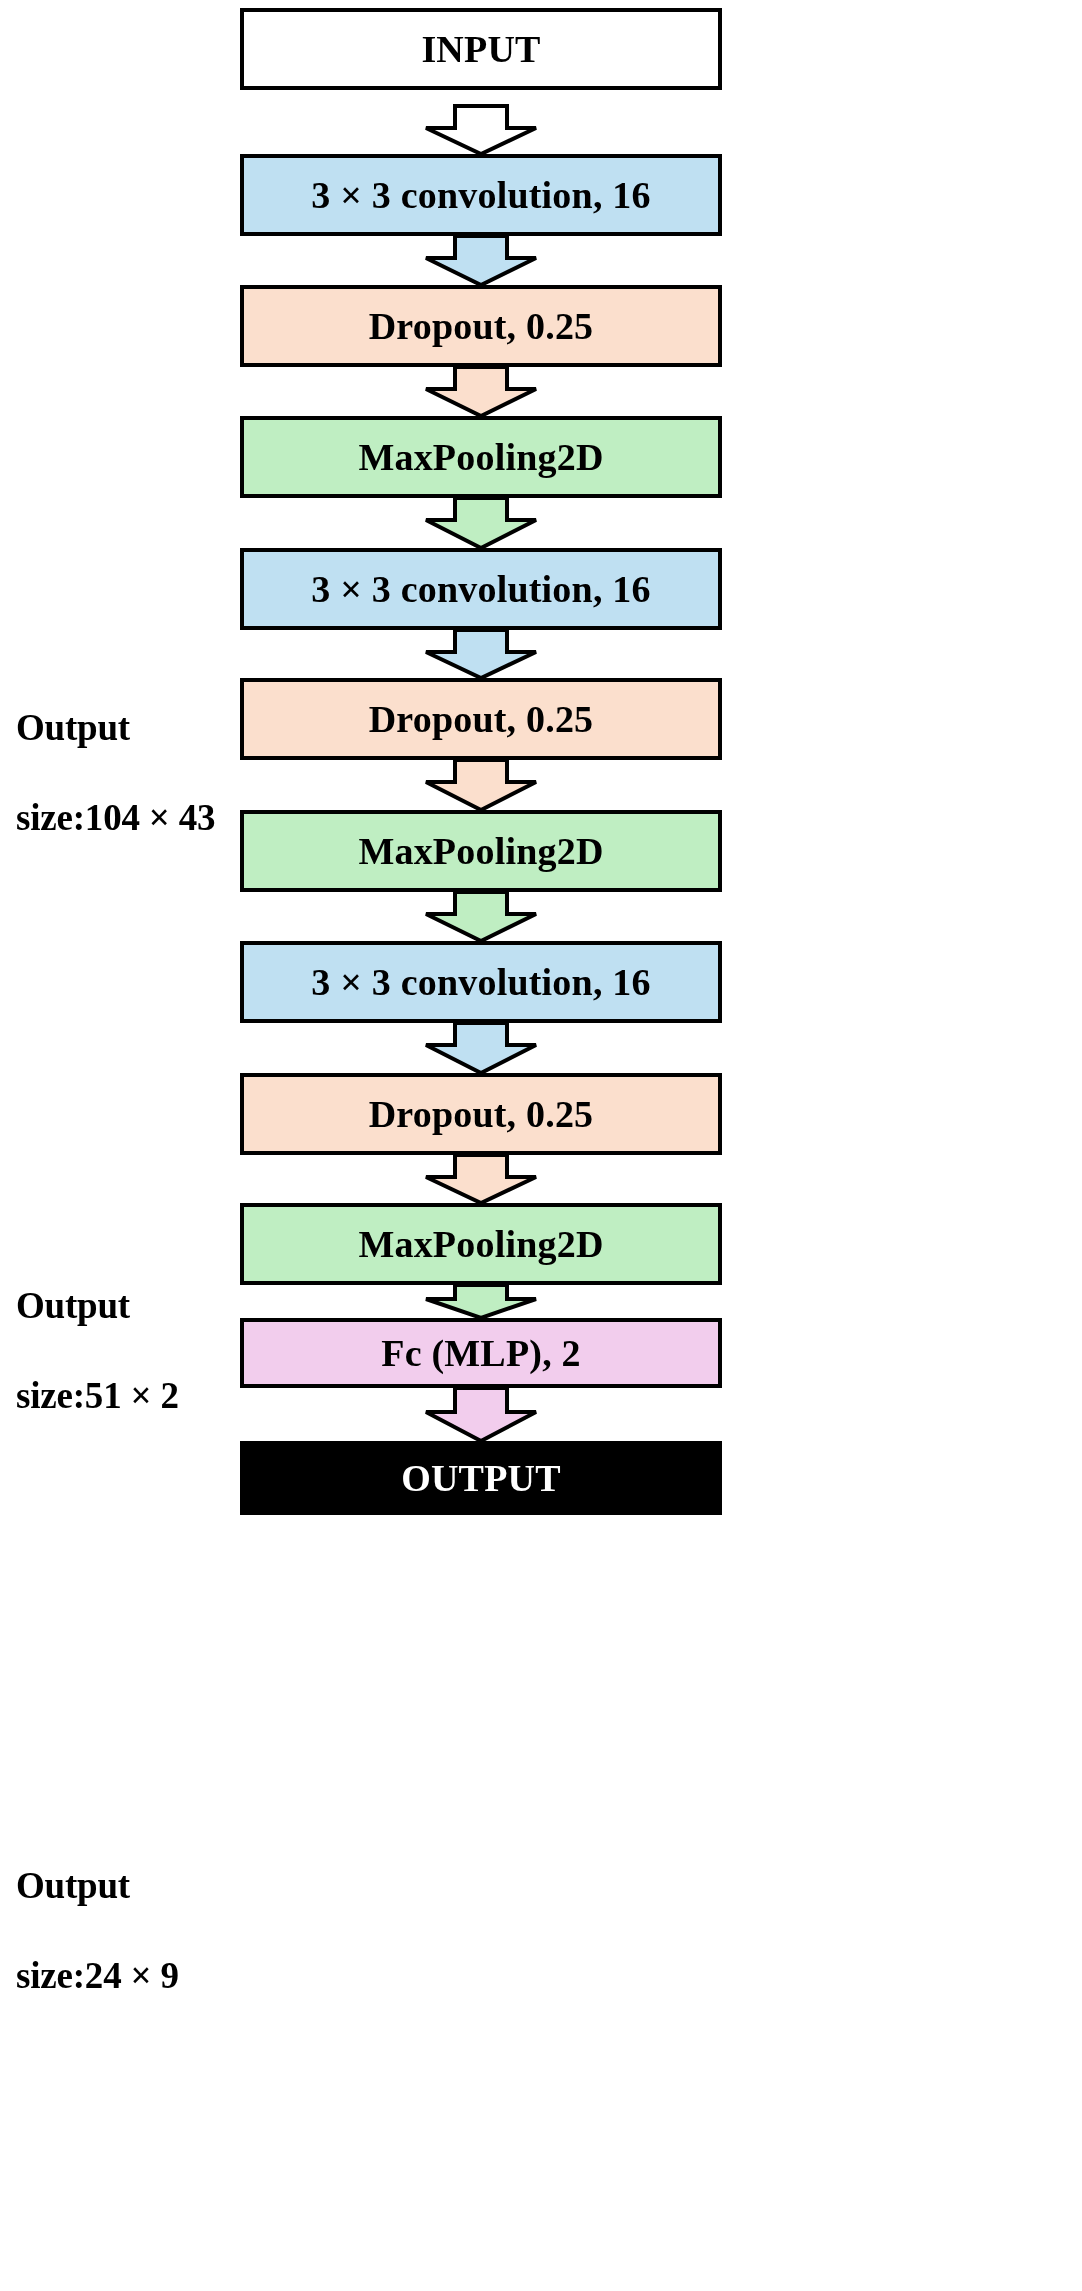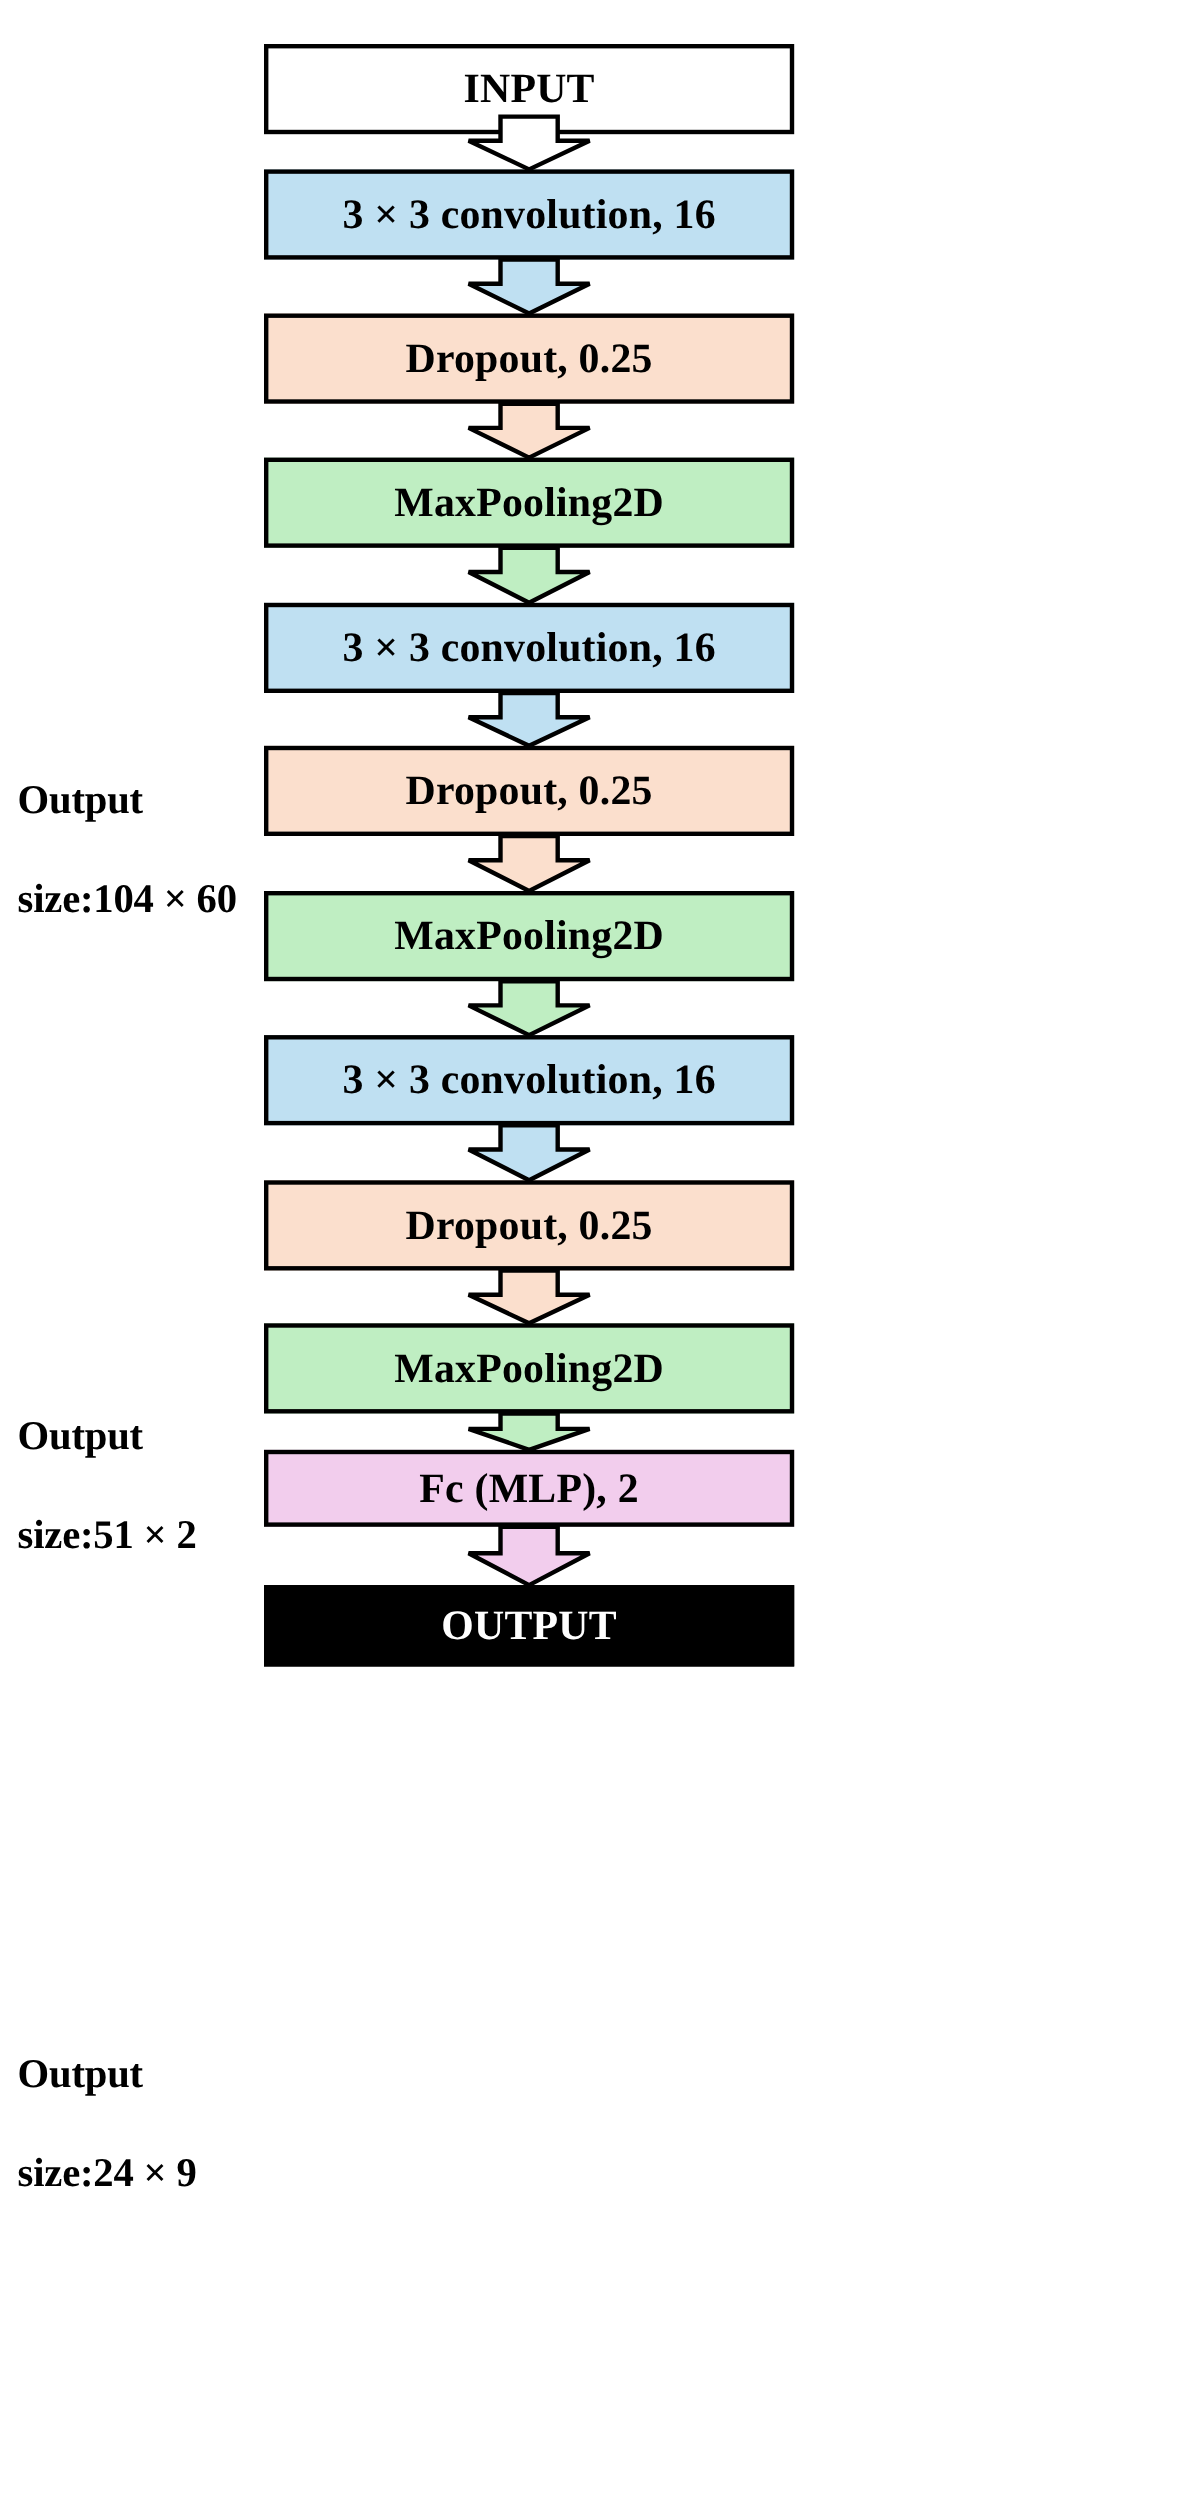--- a/index.html
+++ b/index.html
@@ -74,34 +74,34 @@
     overflow: visible;
   }
 </style>
 </head>
 <body>
 
 <div id="diagram">
 
   <div class="size-label" style="top:660px;">
     <span>Output</span><br>
-    <span>size:104 × 60</span>
+    <span>size:104 × 43</span>
   </div>
 
   <div class="size-label" style="top:1238px;">
     <span>Output</span><br>
     <span>size:51 × 2</span>
   </div>
 
   <div class="size-label" style="top:1818px;">
     <span>Output</span><br>
     <span>size:24 × 9</span>
   </div>
 
-  <div class="flow-box tall" style="top:40px; height:82px; background:#ffffff;">
+  <div class="flow-box tall" style="top:8px; height:82px; background:#ffffff;">
     <span>INPUT</span>
   </div>
 
   <div class="flow-box tall" style="top:154px; height:82px; background:#bfe0f2;">
     <span>3 × 3 convolution, 16</span>
   </div>
 
   <div class="flow-box tall" style="top:285px; height:82px; background:#fbdfcd;">
     <span>Dropout, 0.25</span>
   </div>

